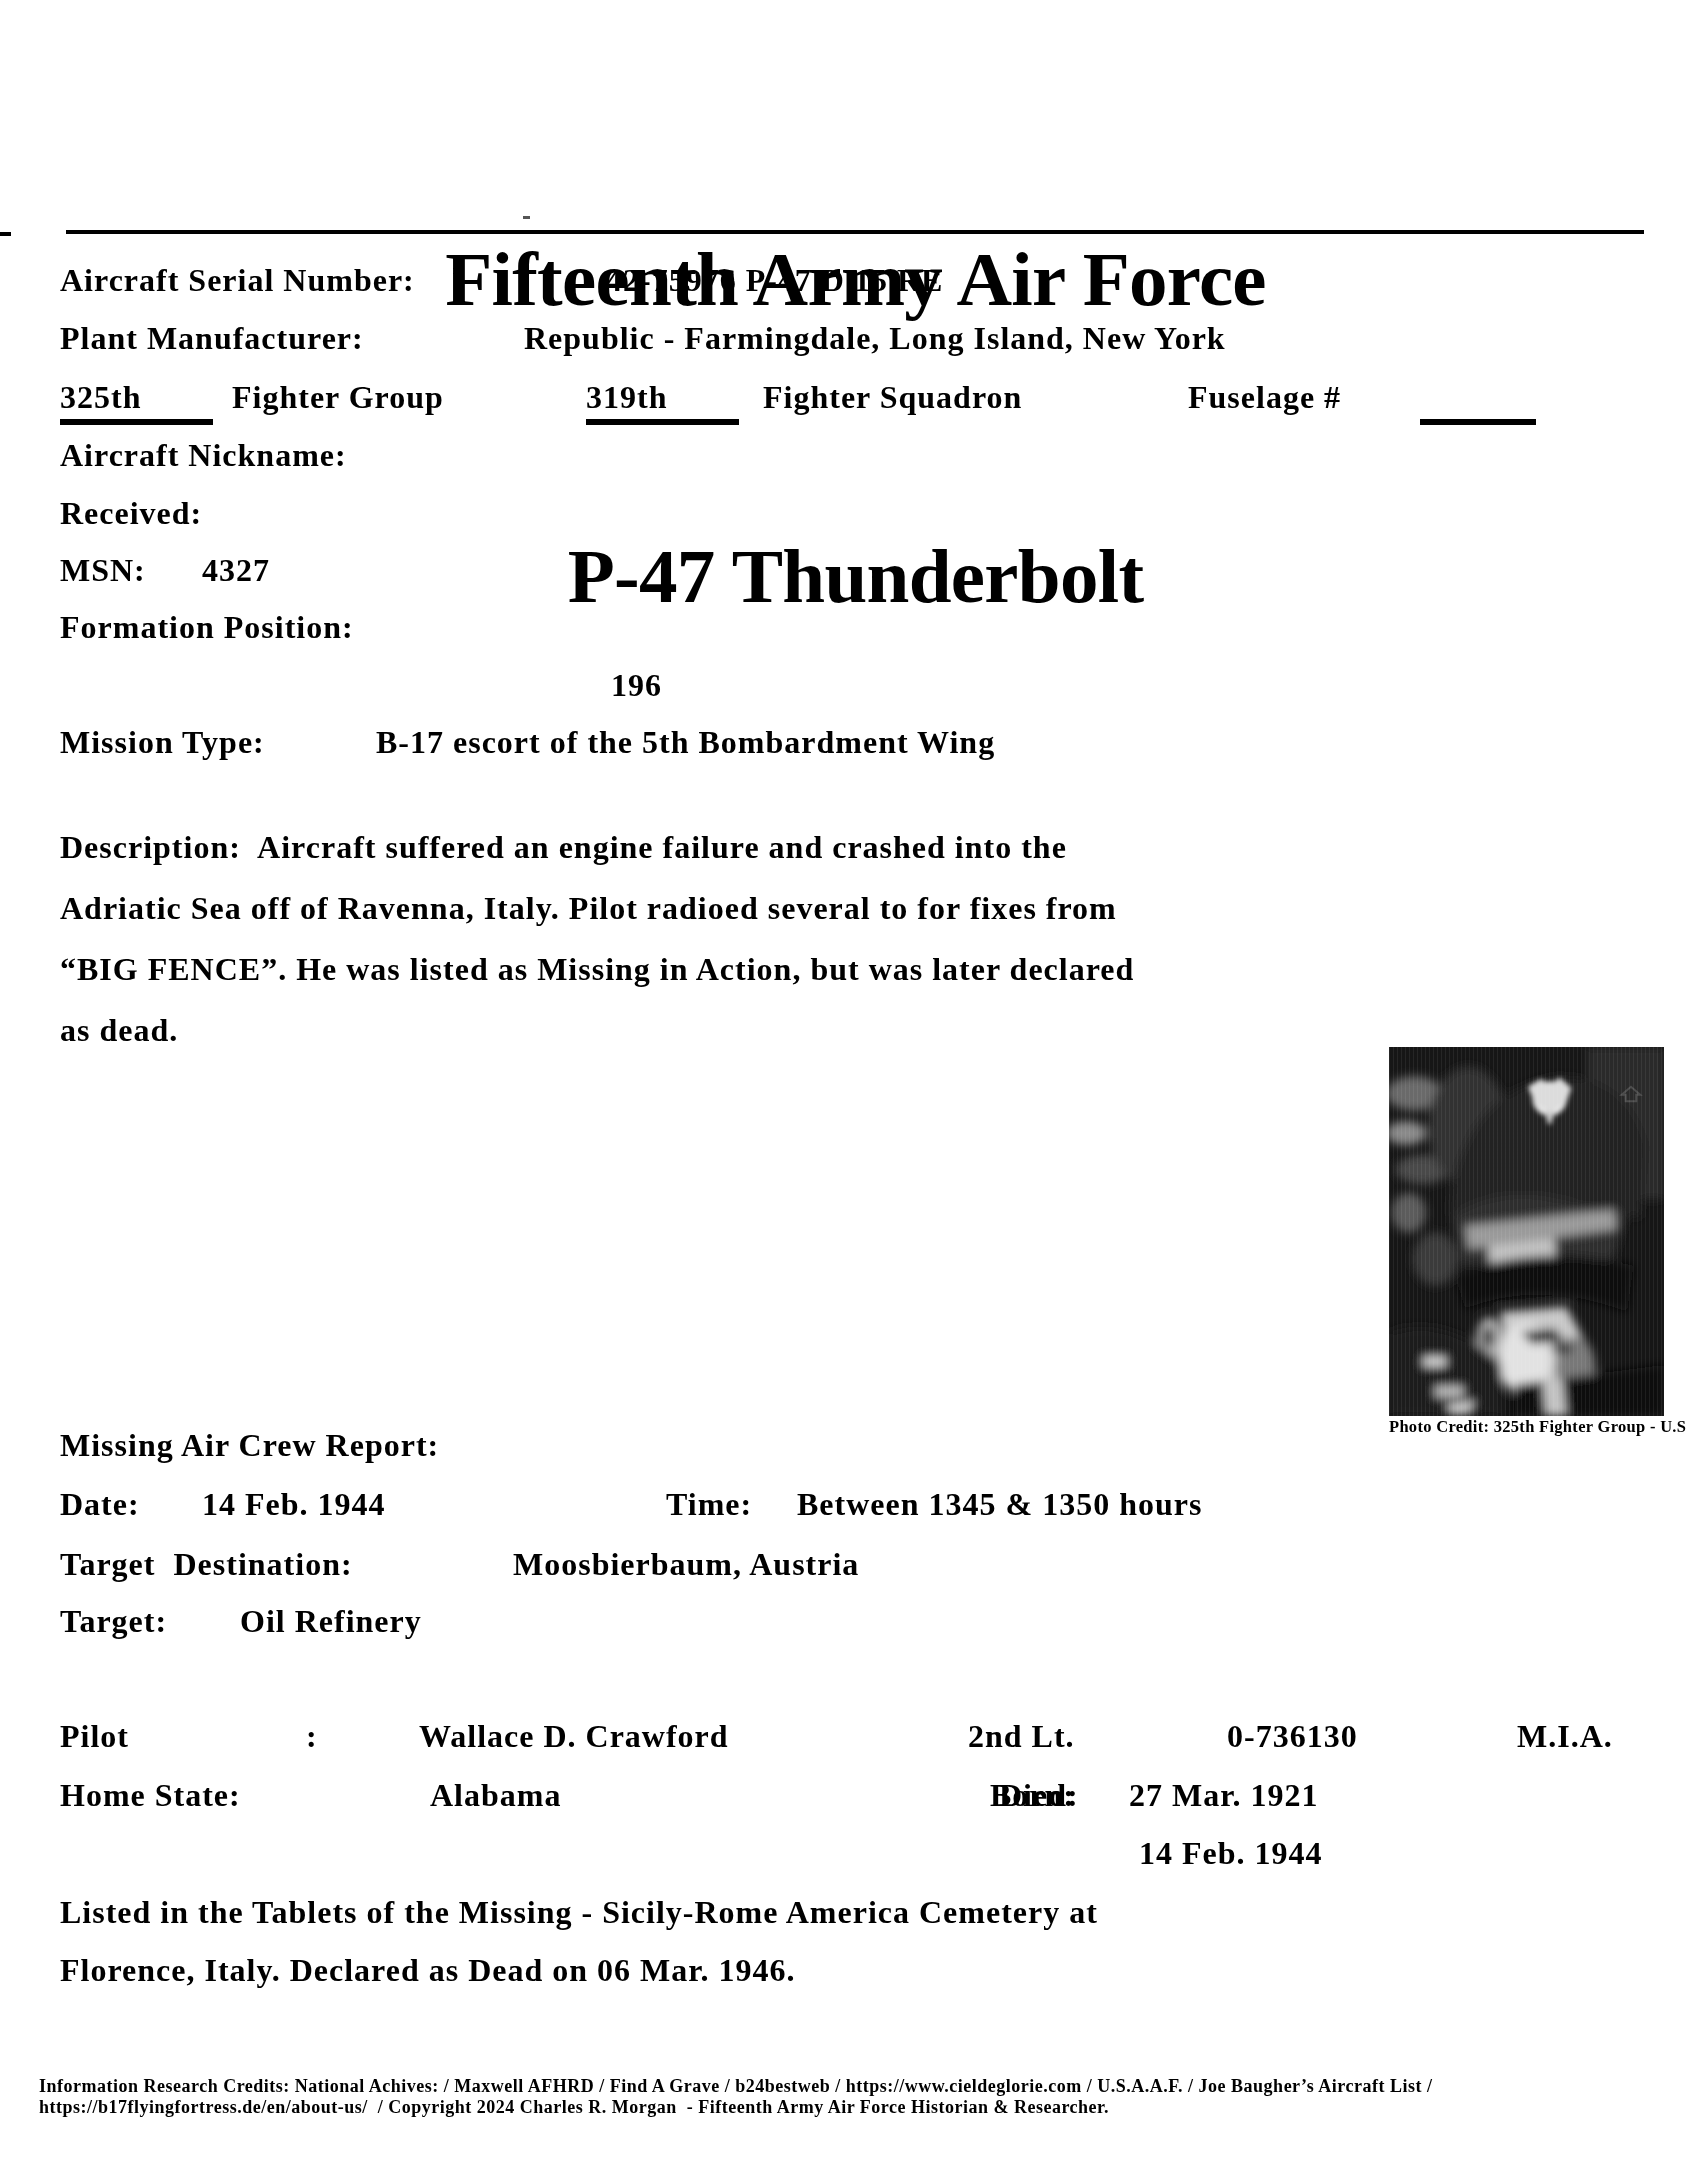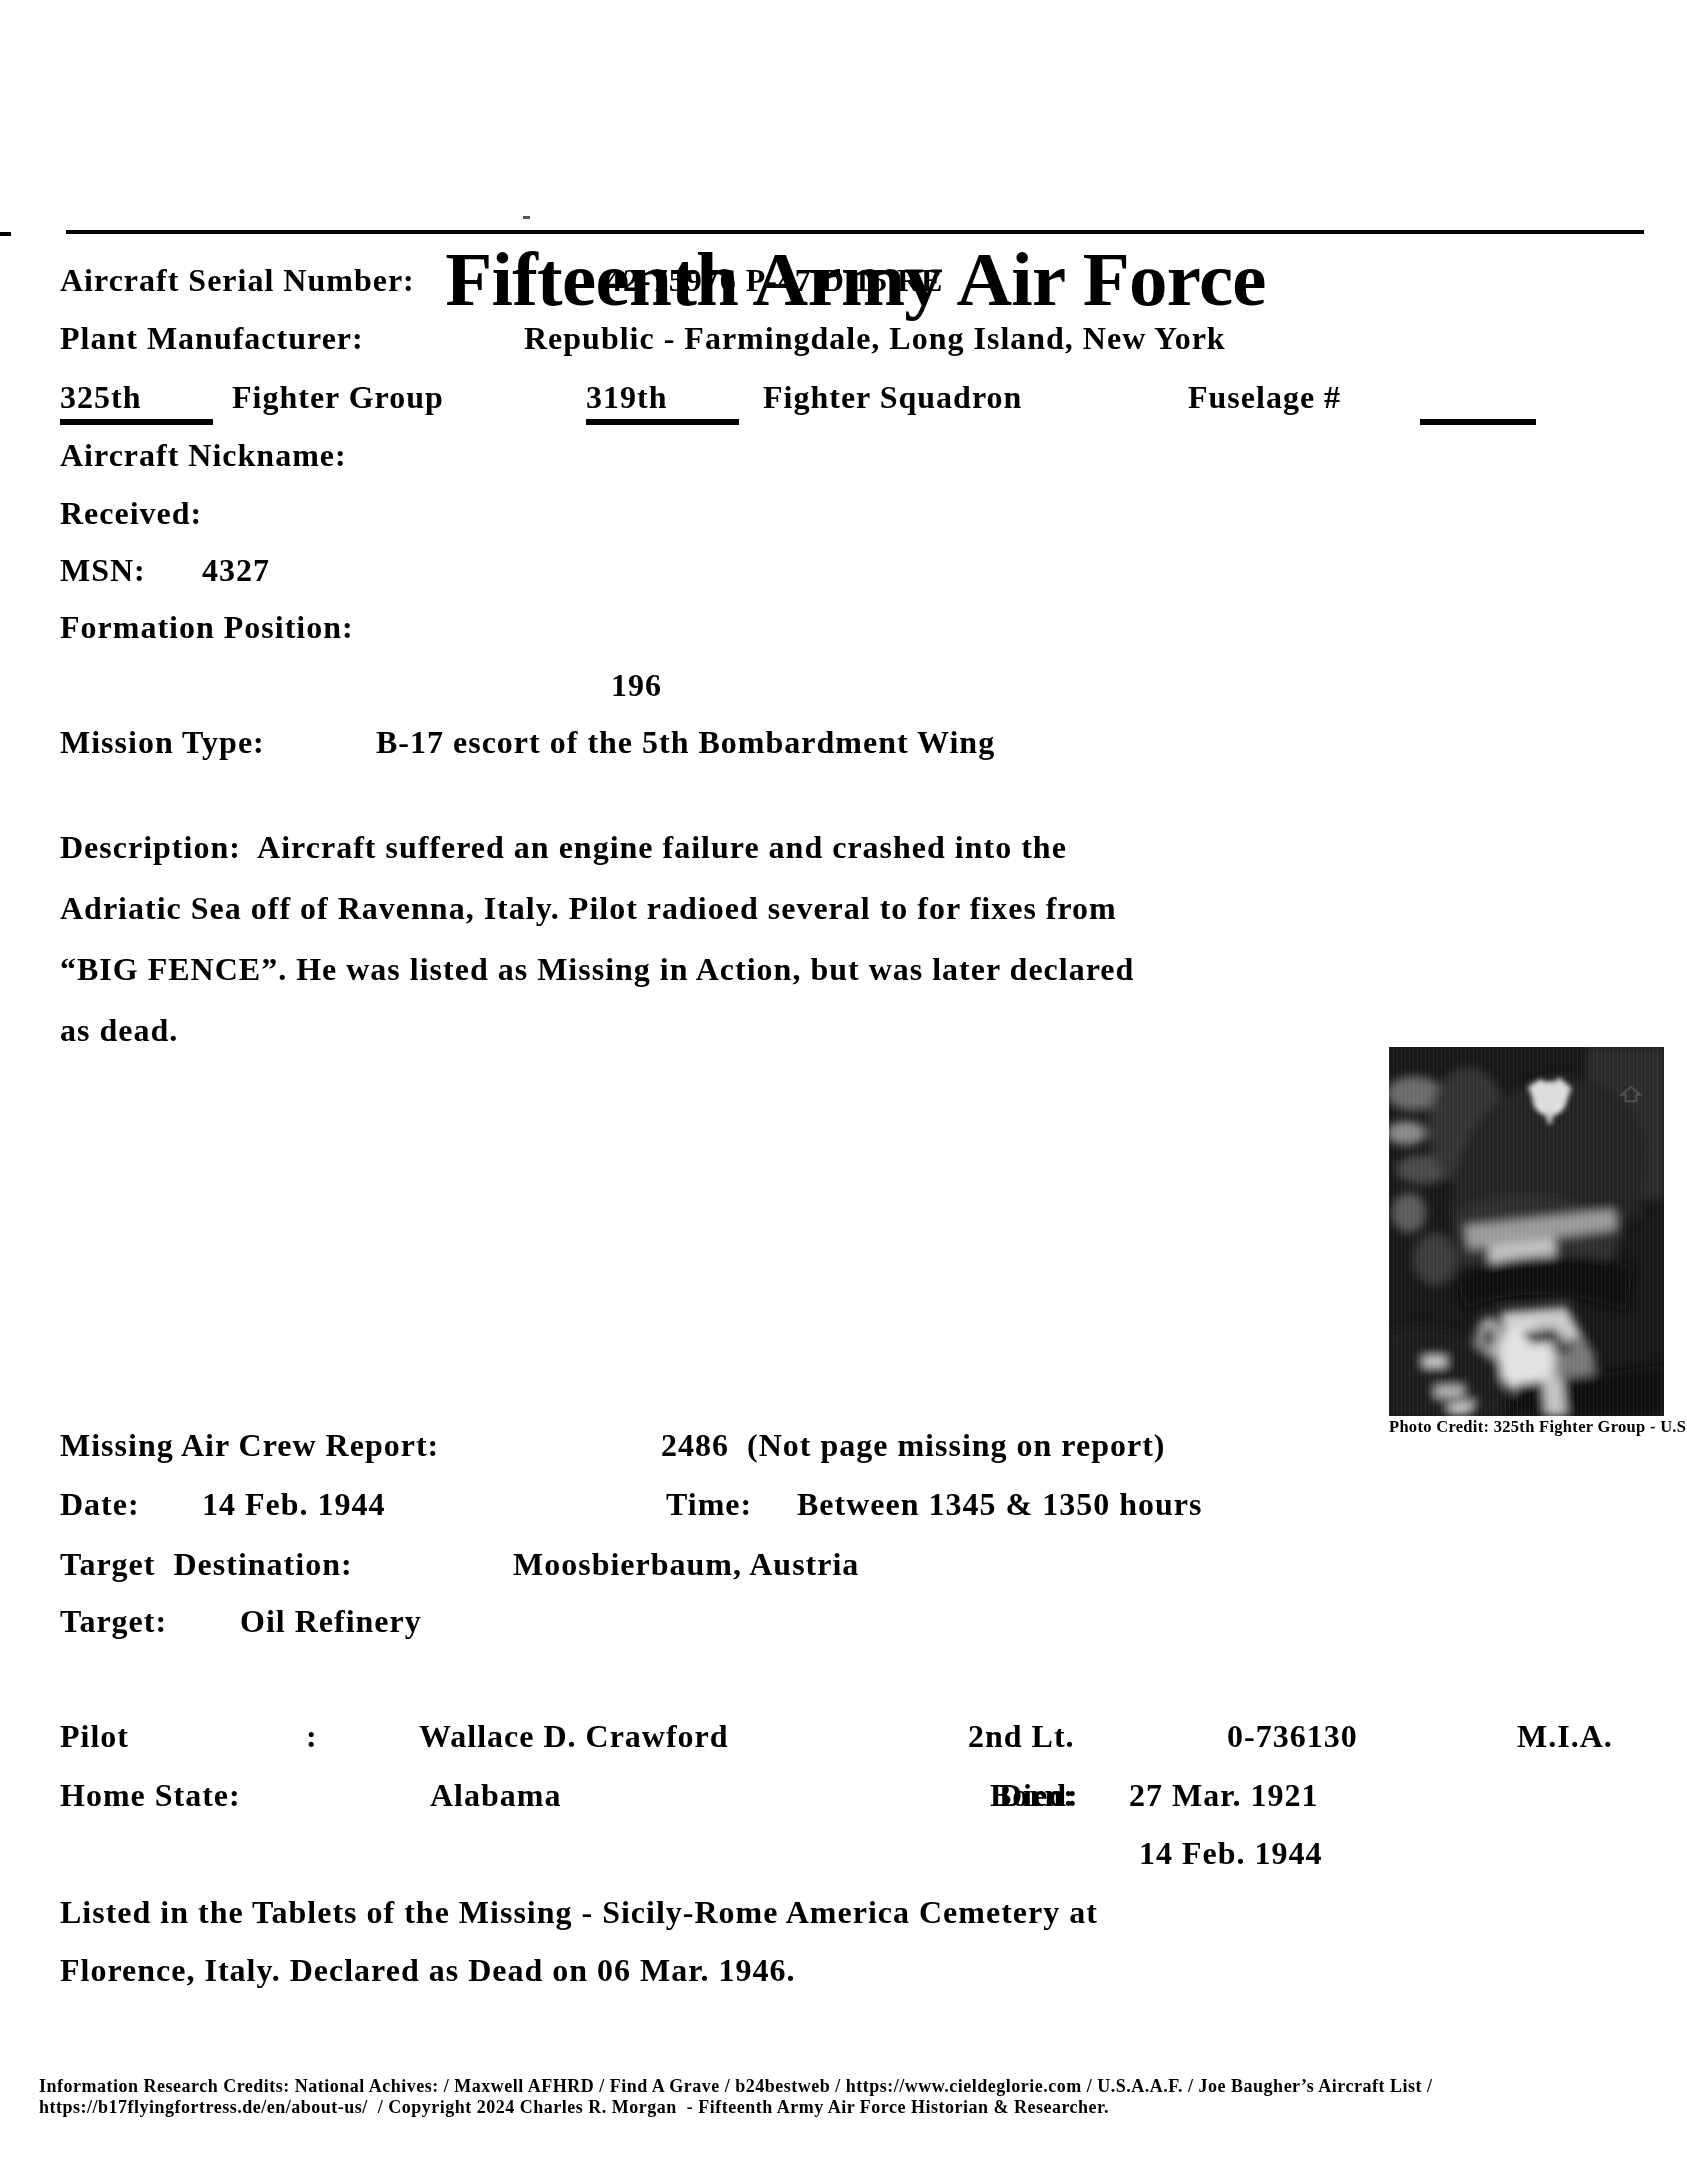--- a/index.html
+++ b/index.html
@@ -26,20 +26,21 @@
     pointer-events:none;
   }
 </style>
 </head>
 <body>
 
 <div id="page">
 
   <div class="t title-t" style="left:0;top:32px;">
     <div>Fifteenth Army Air Force</div>
+    <div>P-47 Thunderbolt</div>
   </div>
 
   <div class="bar" style="left:66px;top:230px;width:1578px;height:4px;"></div>
   <div class="bar" style="left:0;top:232px;width:10.6px;height:4px;"></div>
   <div class="bar" style="left:523px;top:216px;width:6.6px;height:2.6px;background:#555;"></div>
 
   <span class="t body-t" style="left:60px;top:260px;">Aircraft Serial Number:</span>
   <span class="t body-t" style="left:606px;top:260px;">42-75976 P-47 D 15 RE</span>
 
   <span class="t body-t" style="left:60px;top:318px;">Plant Manufacturer:</span>
@@ -126,21 +127,20 @@
         <path d="M 236 96 L 250 96 L 246 116 L 240 116 Z" fill="#cccccc"></path>
       </g>
 
       <path d="M 352 72 l 14 -12 l 14 12 l -6 0 l 0 10 l -16 0 l 0 -10 Z" fill="none" stroke="#4d4d4d" stroke-width="3"></path>
     </svg>
     <div class="scan-texture"></div>
   </div>
   <span class="t cap-t" style="left:1389px;top:1418px;width:275px;">Photo Credit: 325th Fighter Group - U.S.A.A.F.</span>
 
   <span class="t body-t" style="left:60px;top:1425px;">Missing Air Crew Report:</span>
-  <span class="t body-t" style="left:661px;top:1425px;">2486  (Not page missing on report)</span>
 
   <span class="t body-t" style="left:60px;top:1484px;">Date:</span>
   <span class="t body-t" style="left:202px;top:1484px;">14 Feb. 1944</span>
   <span class="t body-t" style="left:666px;top:1484px;">Time:</span>
   <span class="t body-t" style="left:797px;top:1484px;">Between 1345 &amp; 1350 hours</span>
 
   <span class="t body-t" style="left:60px;top:1544px;">Target  Destination:</span>
   <span class="t body-t" style="left:513px;top:1544px;">Moosbierbaum, Austria</span>
 
   <span class="t body-t" style="left:60px;top:1601px;">Target:</span>

